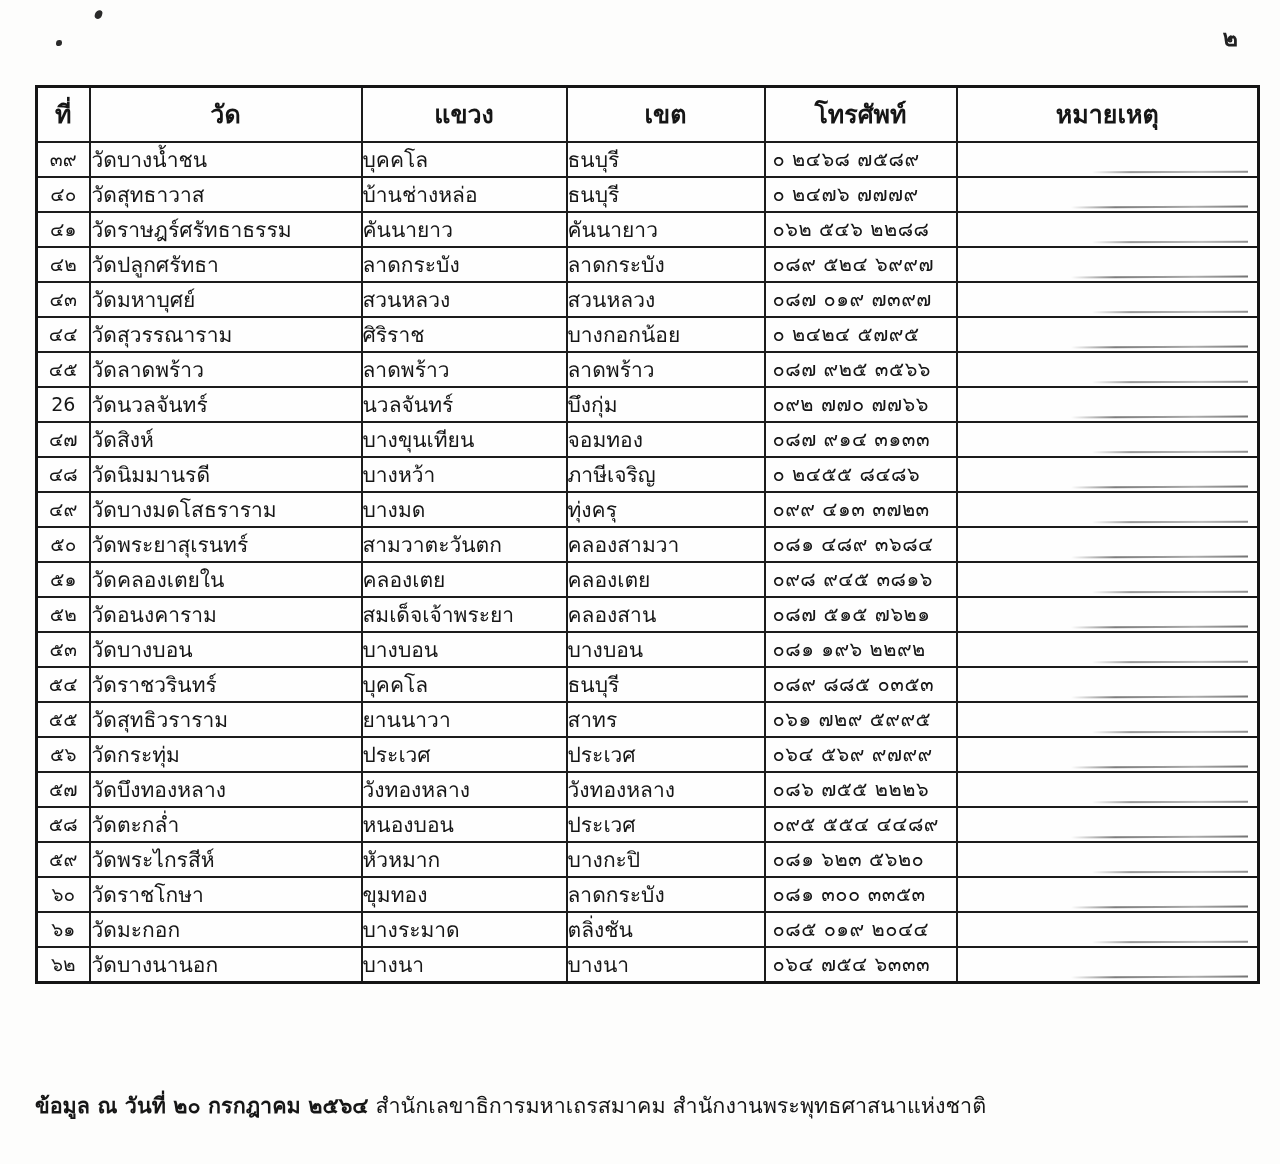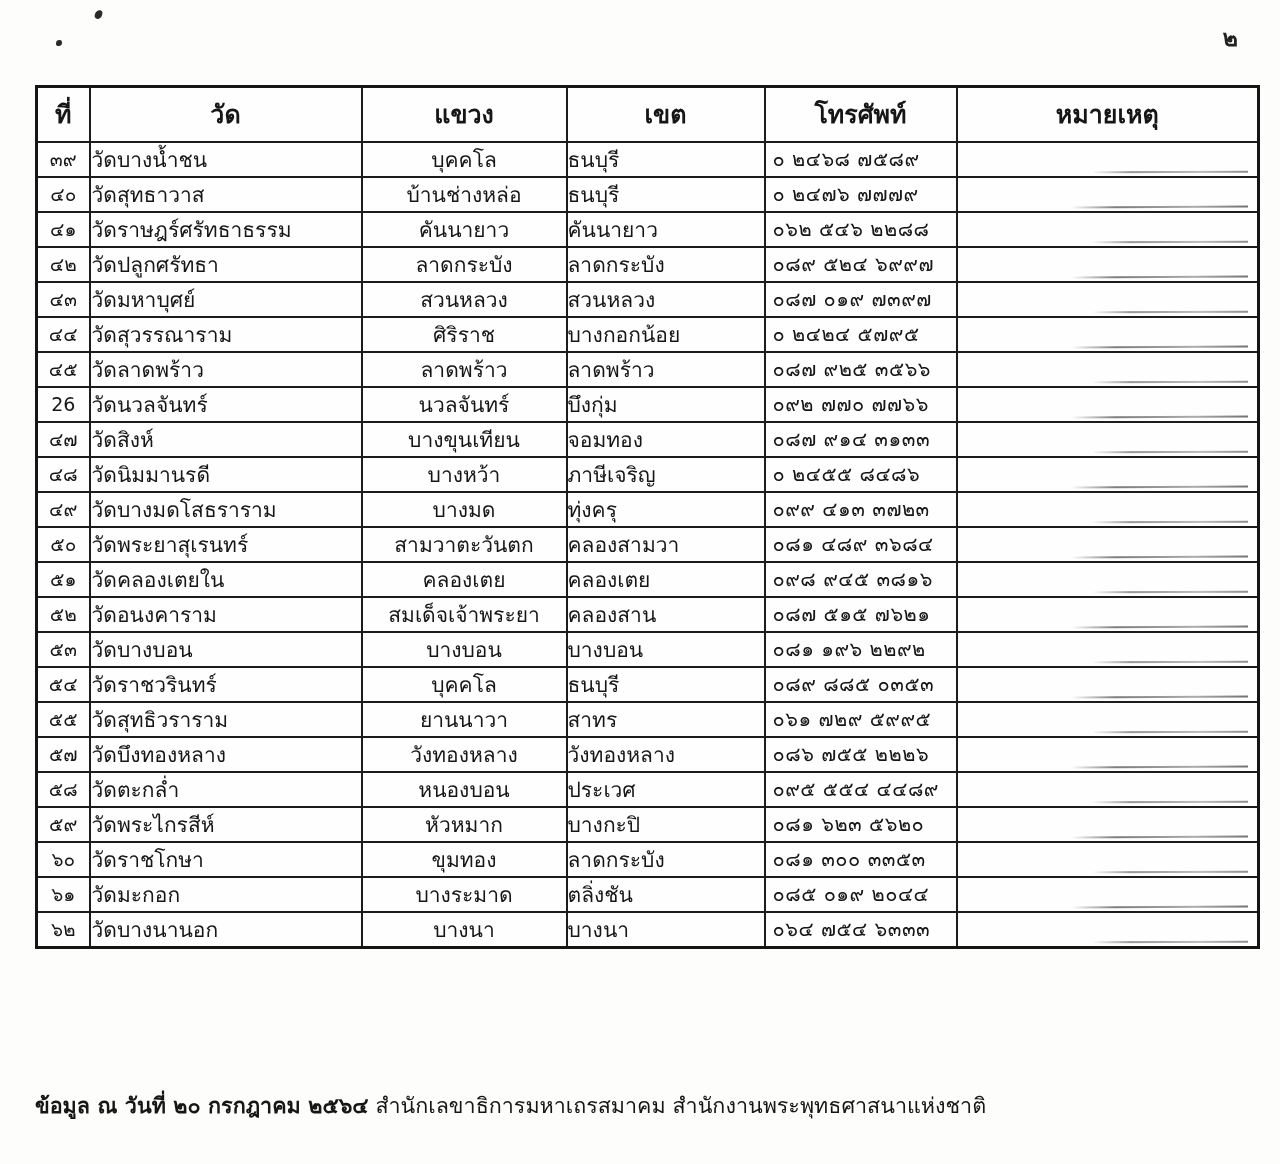--- a/index.html
+++ b/index.html
@@ -47,21 +47,21 @@
   thead tr { height:55px; }
   thead th {
     font-size:25px; font-weight:700; text-align:center;
     border-bottom-width:3px;
   }
   tbody tr { height:23px; }
   tbody td { font-size:21px; }
 
   td.c-no    { text-align:center; font-size:19px; }
   td.c-temple{ text-align:left; padding-left:1px; }
-  td.c-sub   { text-align:center; }
+  td.c-sub   { text-align:left; }
   td.c-dist  { text-align:left; }
   td.c-phone { text-align:left; padding-left:7px; font-size:20px; letter-spacing:0.5px; }
   td.c-note  { position:relative; }
   
   td.c-note::after {
     content:"";
     position:absolute; left:38%; right:3%; bottom:3px; height:2px;
     background:linear-gradient(90deg, rgba(0,0,0,0) 0%, rgba(20,20,20,.55) 25%, rgba(20,20,20,.35) 70%, rgba(20,20,20,.6) 100%);
     transform:rotate(-.25deg);
   }
@@ -234,20 +234,28 @@
         </tr>
         <tr>
           <td class="c-no">๕๕</td>
           <td class="c-temple">วัดสุทธิวราราม</td>
           <td class="c-sub">ยานนาวา</td>
           <td class="c-dist">สาทร</td>
           <td class="c-phone">๐๖๑ ๗๒๙ ๕๙๙๕</td>
           <td class="c-note"></td>
         </tr>
         <tr>
+          <td class="c-no">๕๖</td>
+          <td class="c-temple">วัดกระทุ่ม</td>
+          <td class="c-sub">ประเวศ</td>
+          <td class="c-dist">ประเวศ</td>
+          <td class="c-phone">๐๖๔ ๕๖๙ ๙๗๙๙</td>
+          <td class="c-note"></td>
+        </tr>
+        <tr>
           <td class="c-no">๕๗</td>
           <td class="c-temple">วัดบึงทองหลาง</td>
           <td class="c-sub">วังทองหลาง</td>
           <td class="c-dist">วังทองหลาง</td>
           <td class="c-phone">๐๘๖ ๗๕๕ ๒๒๒๖</td>
           <td class="c-note"></td>
         </tr>
         <tr>
           <td class="c-no">๕๘</td>
           <td class="c-temple">วัดตะกล่ำ</td>

